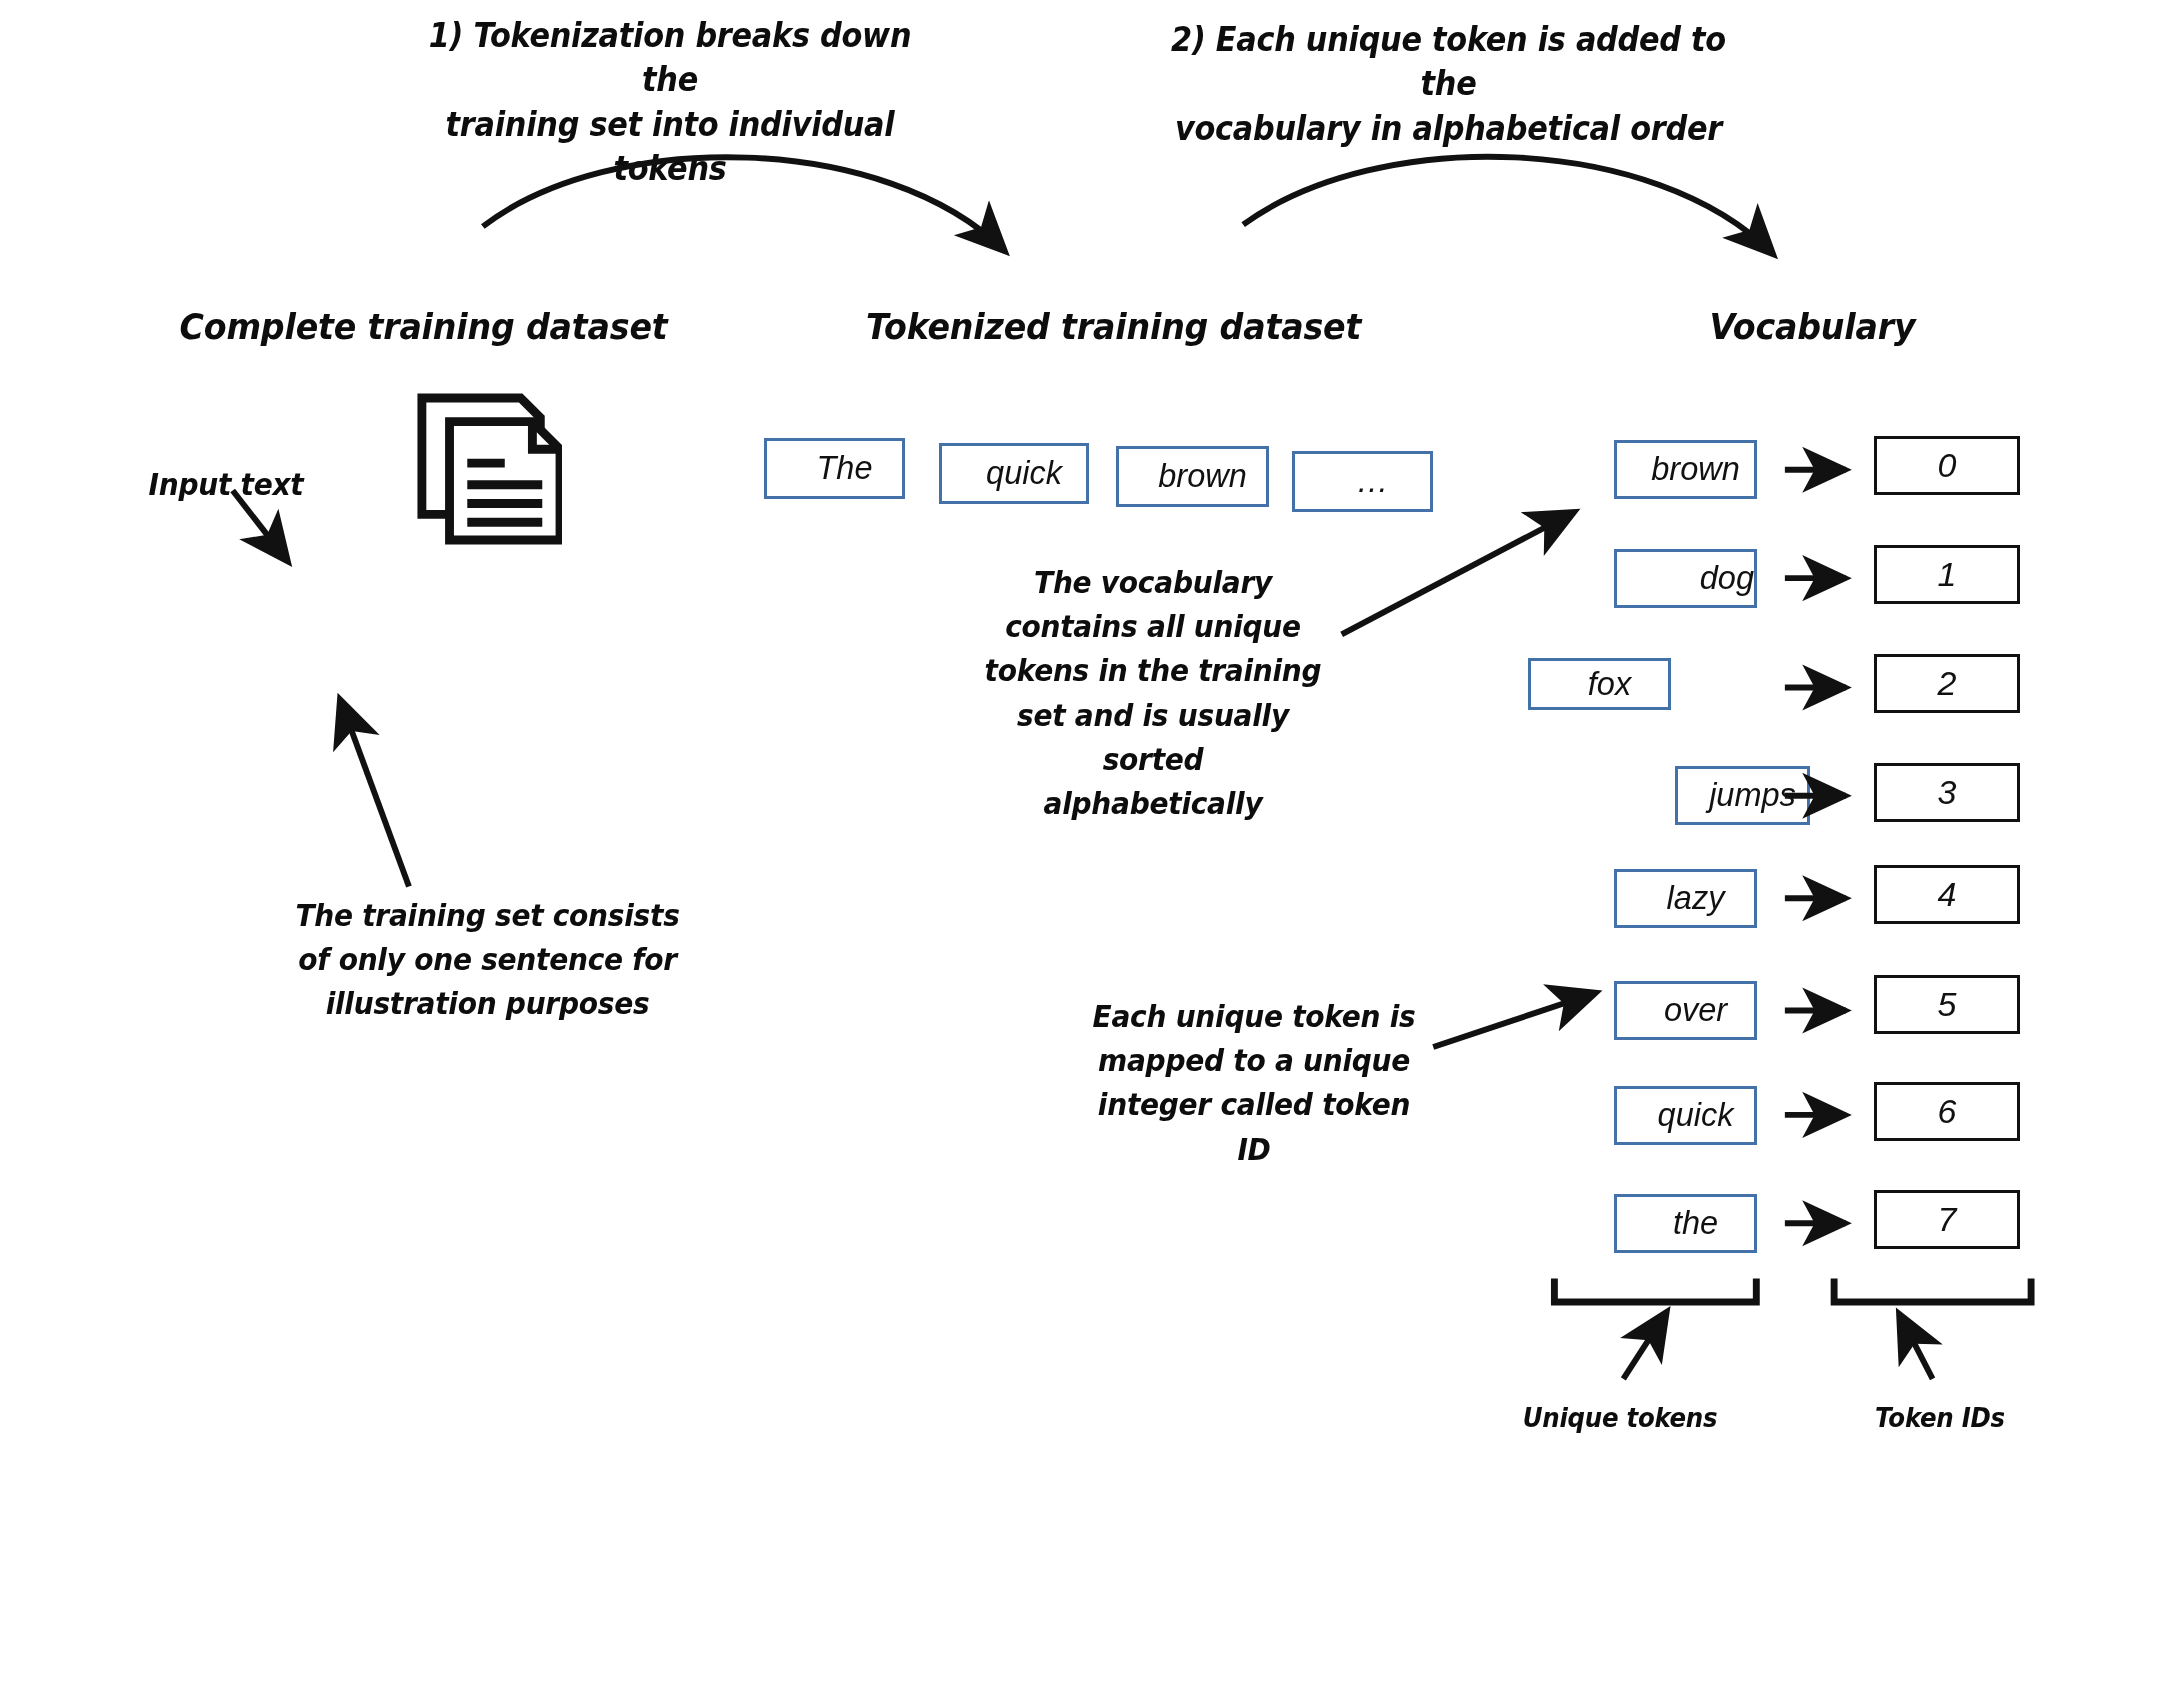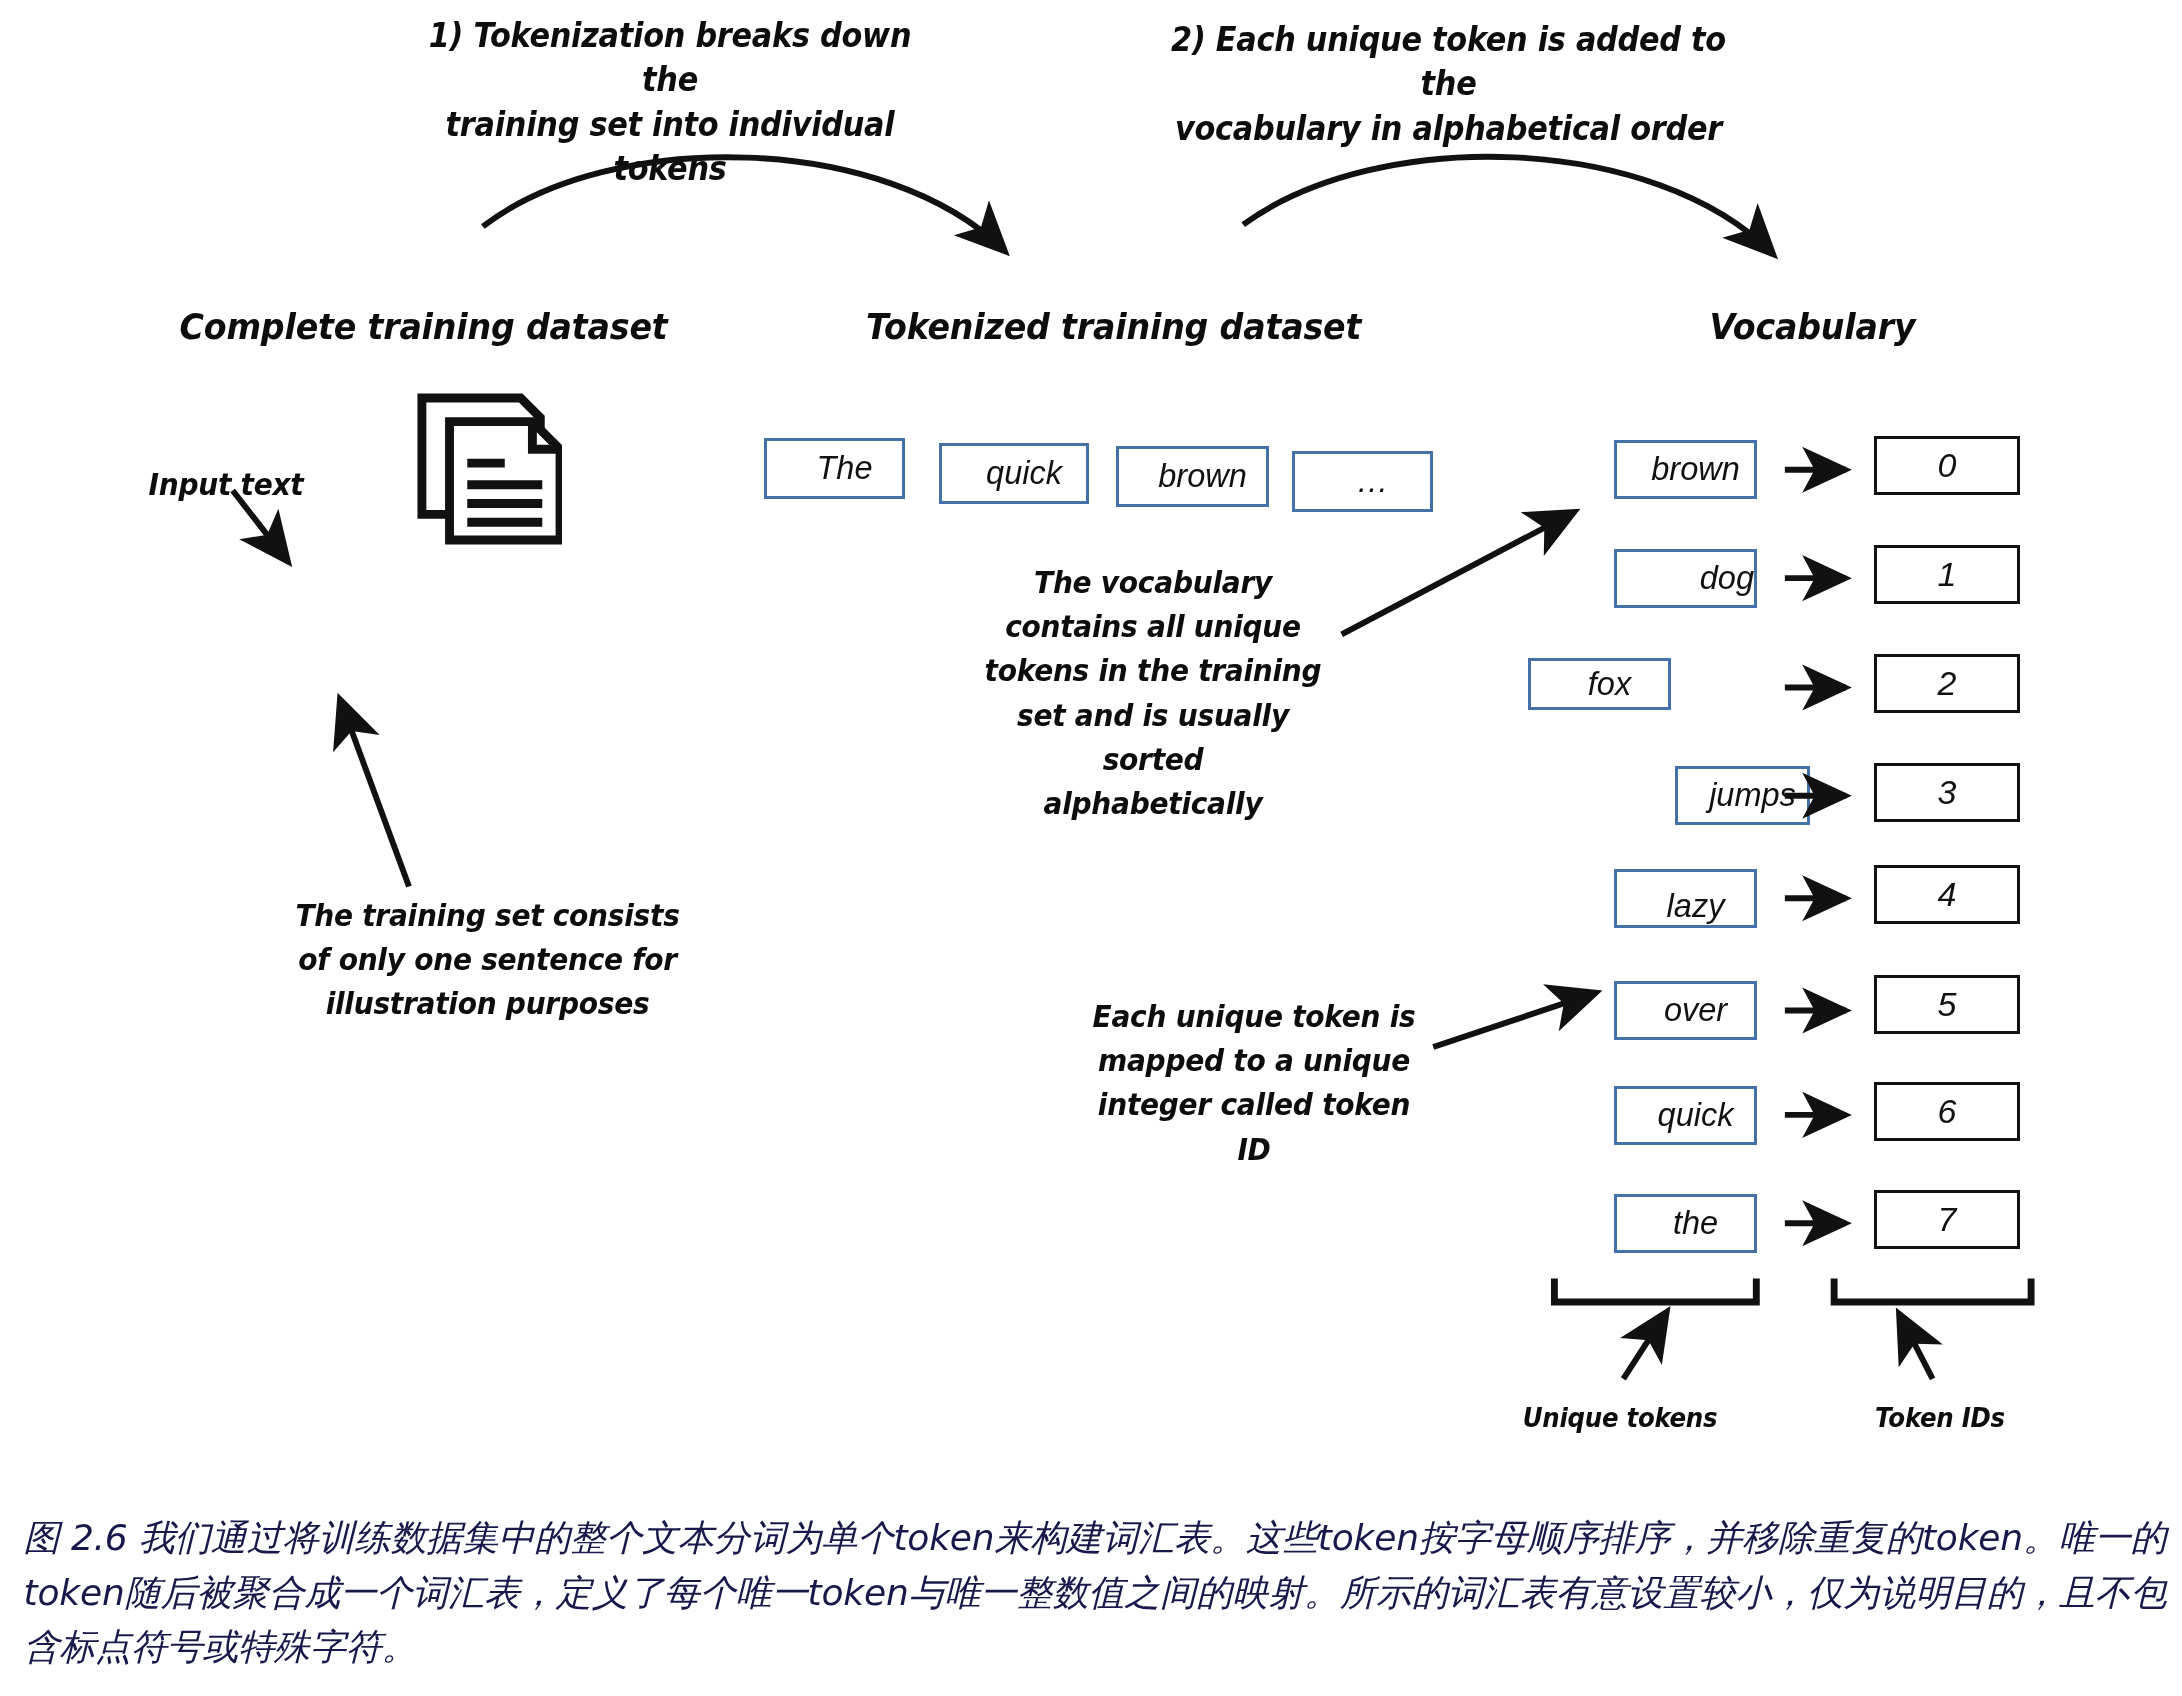--- a/index.html
+++ b/index.html
@@ -189,21 +189,21 @@
     <span>2</span>
   </div>
 
   <div class="abs bluebox" style="left:1675px; top:766px; width:135px; height:59px;">
     <span>jumps</span>
   </div>
   <div class="abs idbox" style="left:1874px; top:763px; width:146px; height:59px;">
     <span>3</span>
   </div>
 
-  <div class="abs bluebox" style="left:1614px; top:869px; width:143px; height:59px;align-items:flex-end;">
+  <div class="abs bluebox" style="left:1614px; top:869px; width:143px; height:59px;">
     <span>lazy</span>
   </div>
   <div class="abs idbox" style="left:1874px; top:865px; width:146px; height:59px;">
     <span>4</span>
   </div>
 
   <div class="abs bluebox" style="left:1614px; top:981px; width:143px; height:59px;">
     <span>over</span>
   </div>
   <div class="abs idbox" style="left:1874px; top:975px; width:146px; height:59px;">
@@ -264,16 +264,15 @@
     <path d="M 1862 1298 L 1862 1322 L 2062 1322 L 2062 1298" fill="none" stroke="#111111" stroke-width="7"></path>
 
     <path d="M 1648 1400 L 1692 1332" fill="none" stroke="#111111" stroke-width="6" marker-end="url(#ahs)"></path>
     <path d="M 1022 0 L 1022 0" fill="none" stroke="#111111" stroke-width="6"></path>
     <path d="M 1010 0 L 1010 0" fill="none" stroke="#111111" stroke-width="6"></path>
     <path d="M 1018 0 L 1018 0" fill="none" stroke="#111111" stroke-width="6"></path>
     <path d="M 1020 0 L 1020 0" fill="none" stroke="#111111" stroke-width="6"></path>
     <path d="M 1962 1400 L 1928 1334" fill="none" stroke="#111111" stroke-width="6" marker-end="url(#ahs)"></path>
   </svg>
 
-  <div class="caption">图 2.6 我们通过将训练数据集中的整个文本分词为单个token来构建词汇表。这些token按字母顺序排序，并移除重复的token。唯一的token随后被聚合成一个词汇表，定义了每个唯一token与唯一整数值之间的映射。所示的词汇表有意设置较小，仅为说明目的，且不包含标点符号或特殊字符。</div>
 
 </div>
 
 
 </body></html>

